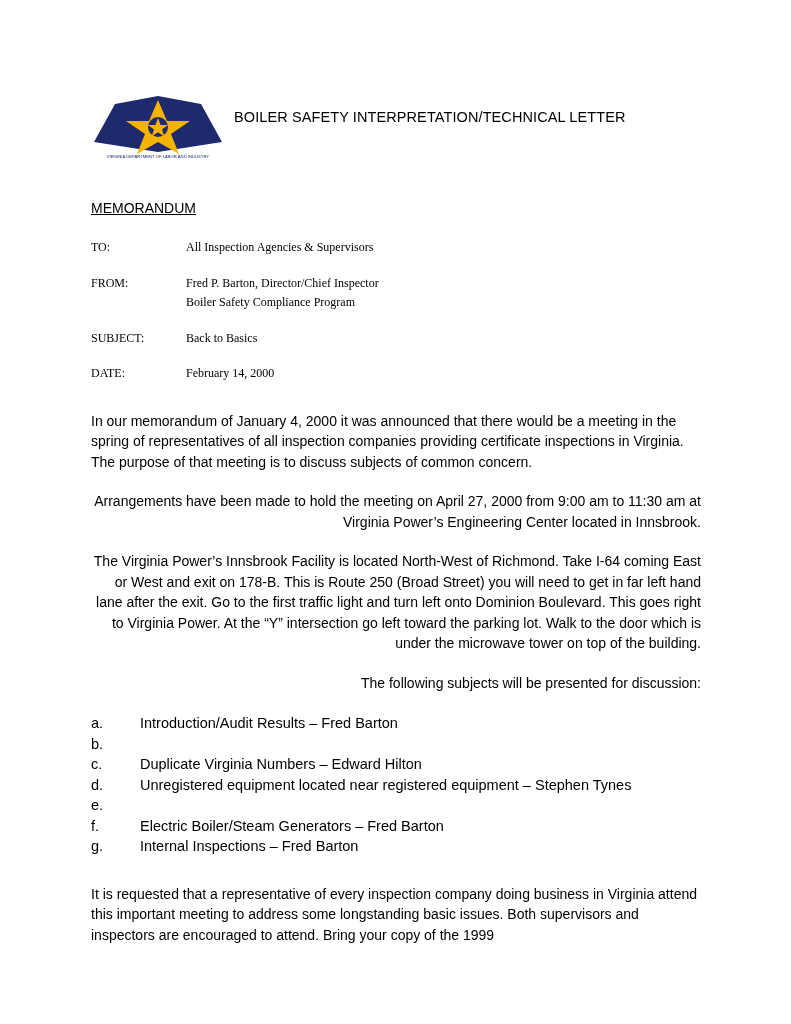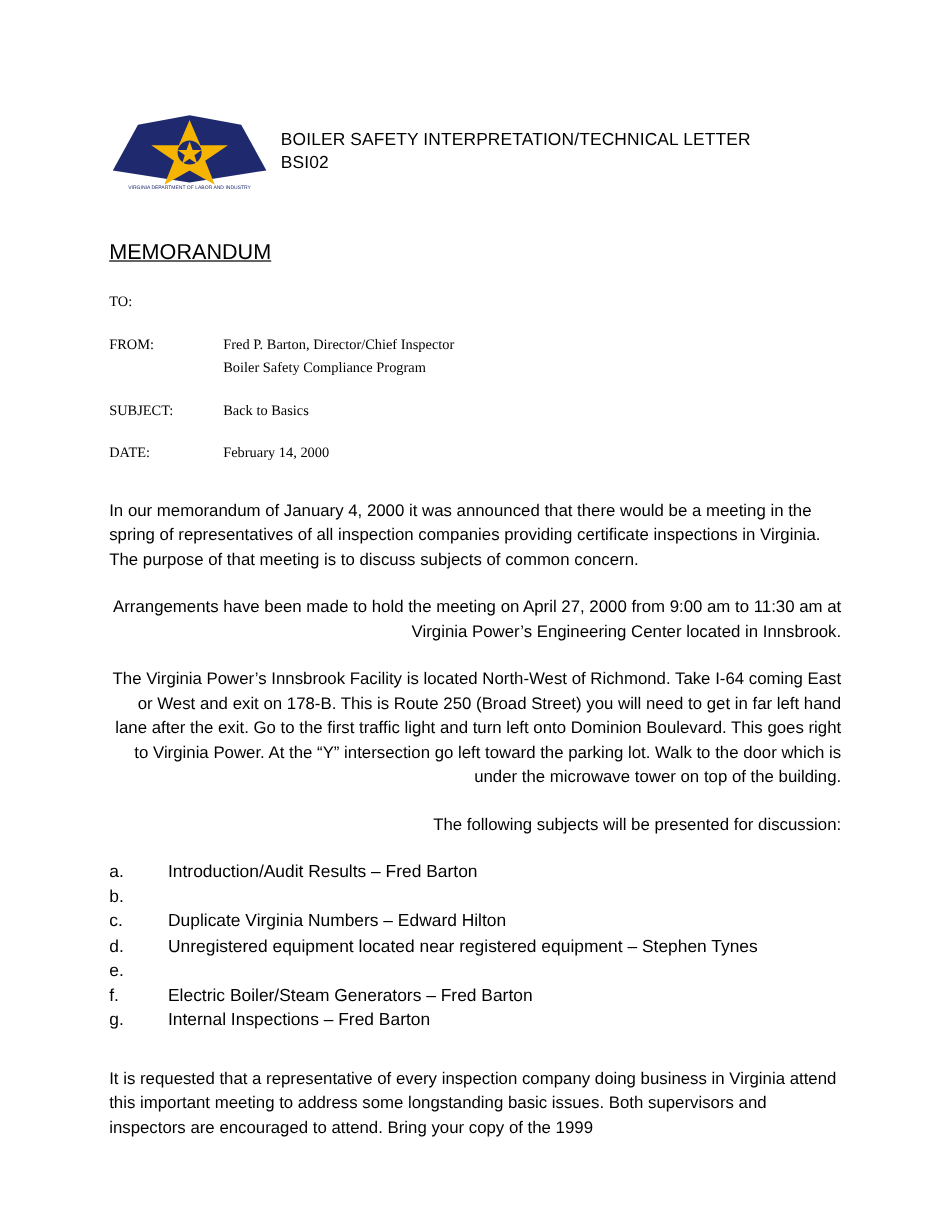--- a/index.html
+++ b/index.html
@@ -49,21 +49,21 @@
     top: 22px;
     font-size: 14.5px;
     line-height: 19px;
     letter-spacing: 0.1px;
   }
   .header-title div { white-space: nowrap; }
 
   
   .memo-label {
     margin-top: 34px;
-    font-size: 18px;
+    font-size: 14px;
     text-decoration: underline;
     display: inline-block;
   }
   .memo-rows {
     margin-top: 21px;
   }
   .memo-row {
     display: flex;
     font-size: 12px;
     line-height: 19.5px;
@@ -110,32 +110,34 @@
         <svg width="135" height="66" viewBox="0 0 135 66" xmlns="http://www.w3.org/2000/svg">
           <polygon points="3,48 24,10 67,2 110,10 131,48 67,58" fill="#1f2a6e"></polygon>
           <polygon points="67,6 76,27 99,27 80,40 88,60 67,48 46,60 54,40 35,27 58,27" fill="#f5b400"></polygon>
           <circle cx="67" cy="33" r="10" fill="#1f2a6e"></circle>
           <polygon points="67,24 69.6,31 77,31 71,35.4 73.3,42.5 67,38.2 60.7,42.5 63,35.4 57,31 64.4,31" fill="#f5b400"></polygon>
           <text x="67" y="63.5" font-size="4.2" fill="#1f2a6e" text-anchor="middle" font-family="Liberation Sans, sans-serif">VIRGINIA DEPARTMENT OF LABOR AND INDUSTRY</text>
         </svg>
       </div>
       <div class="header-title">
         <div>BOILER SAFETY INTERPRETATION/TECHNICAL LETTER</div>
-        <div>BSI02</div>
       </div>
     </div>
 
     
     <div class="memo-label">MEMORANDUM</div>
 
     
     <div class="memo-rows">
 
       <div class="memo-row">
         <div class="memo-key">TO:</div>
+        <div class="memo-val">
+          <div class="val-line">All Inspection Agencies &amp; Supervisors</div>
+        </div>
       </div>
 
       <div class="memo-row">
         <div class="memo-key">FROM:</div>
         <div class="memo-val">
           <div class="val-line">Fred P. Barton, Director/Chief Inspector</div>
           <div class="val-line">Boiler Safety Compliance Program</div>
         </div>
       </div>
 

